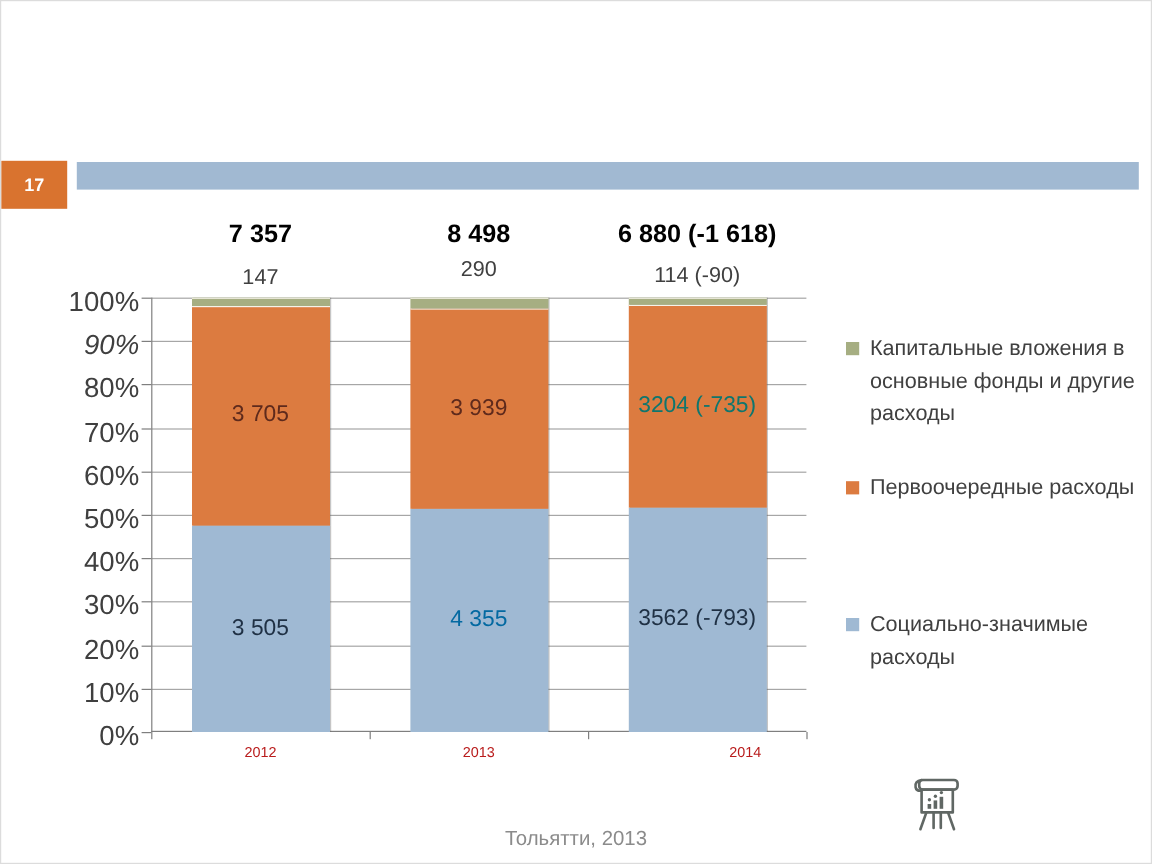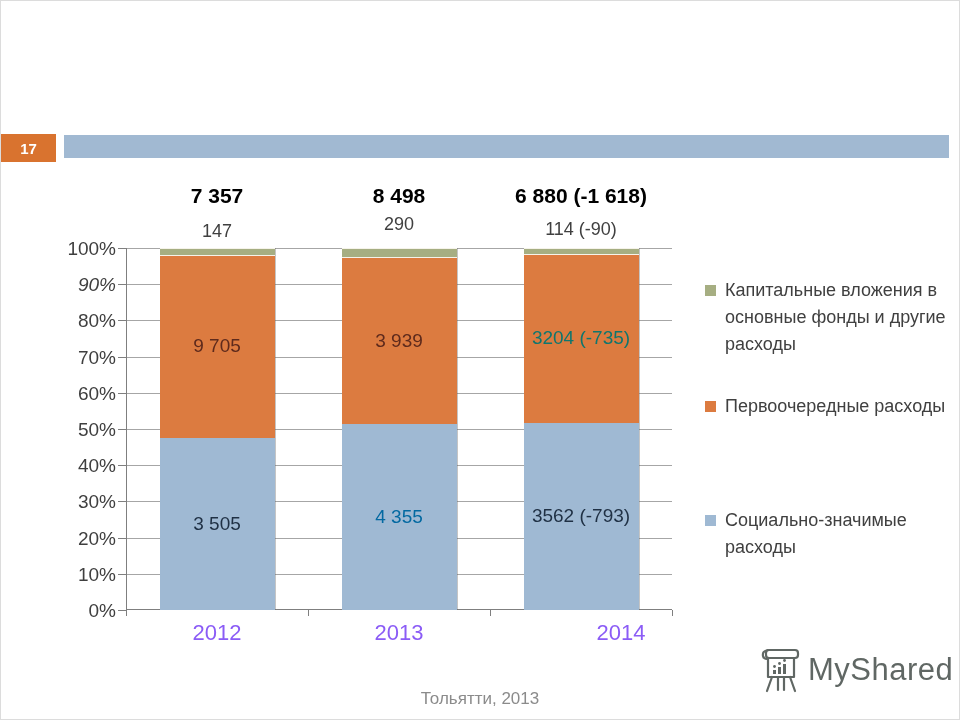--- a/index.html
+++ b/index.html
@@ -5,43 +5,43 @@
   html,body{margin:0;padding:0;background:#ffffff;}
   .slide{
     position:relative;width:958px;height:718px;background:#fff;
     border:1px solid #dcdcdc;overflow:hidden;
     font-family:"Liberation Sans",sans-serif;
   }
   
   .title{position:absolute;top:28px;right:18px;width:780px;text-align:right;
     font-weight:bold;font-size:29px;line-height:44px;}
   
-  .badge{position:absolute;left:0;top:133px;width:55px;height:28px;
+  .badge{position:absolute;left:0;top:133px;width:55px;height:40px;
     display:flex;align-items:center;justify-content:center;
     color:#fff;font-weight:bold;font-size:15px;}
   .strip{position:absolute;left:63px;top:134px;width:885px;height:23px;}
   
   #plot{position:absolute;left:125px;top:247px;width:546px;height:362px;}
   .grid{position:absolute;left:0;width:546px;height:1px;background:#a6a6a6;}
   .yaxis{position:absolute;left:0;top:0;width:1px;height:362px;background:#7f7f7f;}
   .baseline{position:absolute;left:0;top:361px;width:546px;height:1px;background:#7f7f7f;}
   .ylab{position:absolute;left:-72px;width:62px;text-align:right;
-    font-size:19px;color:#3f3f3f;}
+    font-size:23px;color:#3f3f3f;}
   .ytick{position:absolute;left:-8px;width:8px;height:1px;background:#7f7f7f;}
   .xtick{position:absolute;top:362px;width:1px;height:6px;background:#7f7f7f;}
   .seg{position:absolute;box-shadow:1px 0 0 rgba(110,110,110,0.4);}
   .seg-sep{border-top:1px solid #f5f3ea;box-sizing:border-box;}
   .seglab{position:absolute;transform:translate(-50%,-50%);
     font-size:19px;white-space:nowrap;}
   .total{position:absolute;top:-64px;transform:translateX(-50%);
     font-weight:bold;font-size:21px;color:#000;white-space:nowrap;}
   .caplab{position:absolute;transform:translateX(-50%);
     font-size:18px;color:#404040;white-space:nowrap;}
   .xlab{position:absolute;top:372px;transform:translateX(-50%);
-    font-size:22px;color:#8b5cf6;}
+    font-size:12px;color:#b91c1c;}
   
   .leg-item{position:absolute;left:704px;width:252px;display:flex;gap:9px;
     font-size:18px;color:#404040;line-height:27px;}
   .leg-sq{flex:0 0 11px;width:11px;height:11px;margin-top:8px;}
   
   .footer{position:absolute;left:0;top:688px;width:100%;text-align:center;
     font-size:17px;color:#8b8b8b;}
   .watermark{position:absolute;left:758px;top:645px;display:flex;
     align-items:center;gap:7px;opacity:0.88;}
   .wm-text{font-size:31px;letter-spacing:0.5px;}
@@ -90,21 +90,21 @@
       <div class="ytick" style="top: 362px;"></div>
       <div class="yaxis"></div>
       <div class="baseline"></div>
       <div class="xtick" style="left: 0px;"></div>
       <div class="xtick" style="left: 182px;"></div>
       <div class="xtick" style="left: 364px;"></div>
       <div class="xtick" style="left: 546px;"></div>
       <div class="seg" style="left: 33.5px; top: 189.537px; width: 115px; height: 172.463px; background: rgb(159, 185, 211);"></div>
       <div class="seglab" style="left: 91px; top: 275.769px; color: rgb(31, 48, 68);">3 505</div>
       <div class="seg seg-sep" style="left: 33.5px; top: 7.23311px; width: 115px; height: 182.304px; background: rgb(220, 123, 64);"></div>
-      <div class="seglab" style="left: 91px; top: 98.3851px; color: rgb(94, 42, 28);">9 705</div>
+      <div class="seglab" style="left: 91px; top: 98.3851px; color: rgb(94, 42, 28);">3 705</div>
       <div class="seg seg-sep" style="left: 33.5px; top: -7.99361e-15px; width: 115px; height: 7.23311px; background: rgb(166, 174, 130);"></div>
       <div class="total" style="left: 91px;">7 357</div>
       <div class="caplab" style="left: 91px; top: -27px;">147</div>
       <div class="xlab" style="left: 91px;">2012</div>
       <div class="seg" style="left: 215.5px; top: 176.485px; width: 115px; height: 185.515px; background: rgb(159, 185, 211);"></div>
       <div class="seglab" style="left: 273px; top: 269.242px; color: #0369a1;">4 355</div>
       <div class="seg seg-sep" style="left: 215.5px; top: 8.69004px; width: 115px; height: 167.795px; background: rgb(220, 123, 64);"></div>
       <div class="seglab" style="left: 273px; top: 92.5873px; color: rgb(94, 42, 28);">3 939</div>
       <div class="seg seg-sep" style="left: 215.5px; top: 1.77636e-15px; width: 115px; height: 8.69004px; background: rgb(166, 174, 130);"></div>
       <div class="total" style="left: 273px;">8 498</div>
@@ -144,16 +144,15 @@
       <rect x="19" y="21" width="3" height="7" fill="currentColor" stroke="none"></rect>
       <rect x="24" y="18" width="3" height="10" fill="currentColor" stroke="none"></rect>
       <circle cx="15.5" cy="20.5" r="1.4" fill="currentColor" stroke="none"></circle>
       <circle cx="20.5" cy="17.5" r="1.4" fill="currentColor" stroke="none"></circle>
       <circle cx="25.5" cy="14.5" r="1.4" fill="currentColor" stroke="none"></circle>
       <path d="M13 31 L8 45"></path>
       <path d="M31 31 L36 45"></path>
       <path d="M19 31 L19 44"></path>
       <path d="M25 31 L25 44"></path>
     </svg>
-    <span class="wm-text">MyShared</span>
   </div>
 
 </div>
 
 </body></html>

